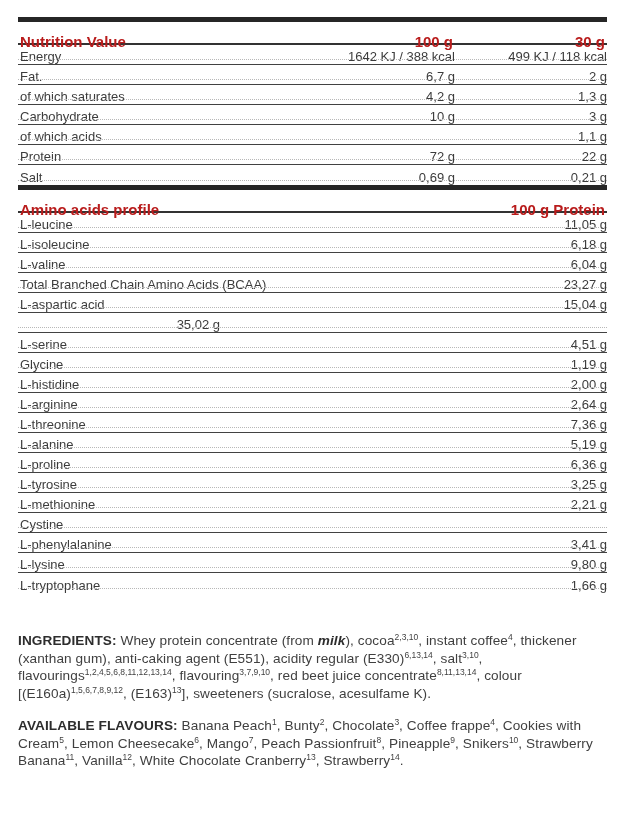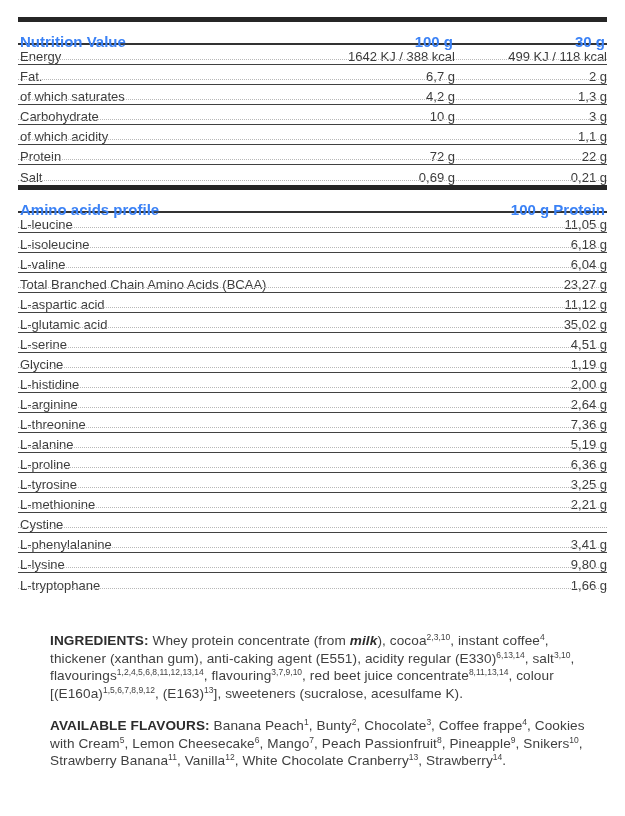--- a/index.html
+++ b/index.html
@@ -13,21 +13,21 @@
   .page { padding: 17px 18px 0 18px; }
 
   
   .thick-bar { height: 5px; background: #262626; }
 
   
   .t-header {
     display: flex; align-items: center;
     height: 23px; padding: 18px 2px 0 2px;
     border-bottom: 2px solid #333333;
-    font-size: 15px; font-weight: bold; color: #3b82f6;
+    font-size: 15px; font-weight: bold; color: #b91c1c;
   }
   .t-header .grow { flex: 1; }
 
   
   .row {
     display: flex; align-items: flex-end;
     position: relative;
     height: 20px;
     padding: 0 0 0 2px;
     font-size: 13px;
@@ -44,21 +44,20 @@
   .cell-v100  { width: 185px; text-align: right; }
   .cell-v30   { width: 152px; text-align: right; }
   .cell-amino { width: 200px; text-align: right; }
 
   
   .para {
     font-size: 13.6px;
     line-height: 17.5px;
     color: #3f3f3f;
     letter-spacing: 0.1px;
-    margin-left: 32px;
   }
   .ingredients-block { margin-top: 39px; }
   .flavours-block { margin-top: 15px; }
   .seg-bold { font-weight: bold; color: #2d2d2d; }
   .seg-italic { font-style: italic; }
   sup {
     font-size: 8.5px;
     line-height: 0;
     vertical-align: 5.5px;
     letter-spacing: 0;
@@ -92,21 +91,21 @@
           <span class="cell-label">of which saturates</span>
           <span class="cell-v100">4,2 g</span>
           <span class="cell-v30">1,3 g</span>
         </div>
         <div class="row">
           <span class="cell-label">Carbohydrate</span>
           <span class="cell-v100">10 g</span>
           <span class="cell-v30">3 g</span>
         </div>
         <div class="row">
-          <span class="cell-label">of which acidity</span>
+          <span class="cell-label">of which acids</span>
           <span class="cell-v30">1,1 g</span>
         </div>
         <div class="row">
           <span class="cell-label">Protein</span>
           <span class="cell-v100">72 g</span>
           <span class="cell-v30">22 g</span>
         </div>
         <div class="row last">
           <span class="cell-label">Salt</span>
           <span class="cell-v100">0,69 g</span>
@@ -134,24 +133,23 @@
         <div class="row">
           <span class="cell-label">L-valine</span>
           <span class="cell-amino">6,04 g</span>
         </div>
         <div class="row">
           <span class="cell-label">Total Branched Chain Amino Acids (BCAA)</span>
           <span class="cell-amino">23,27 g</span>
         </div>
         <div class="row">
           <span class="cell-label">L-aspartic acid</span>
-          <span class="cell-amino">11,12 g</span>
-        </div>
-        <div class="row">
-          <span class="cell-label">L-glutamic acid</span>
+          <span class="cell-amino">15,04 g</span>
+        </div>
+        <div class="row">
           <span class="cell-amino">35,02 g</span>
         </div>
         <div class="row">
           <span class="cell-label">L-serine</span>
           <span class="cell-amino">4,51 g</span>
         </div>
         <div class="row">
           <span class="cell-label">Glycine</span>
           <span class="cell-amino">1,19 g</span>
         </div>

